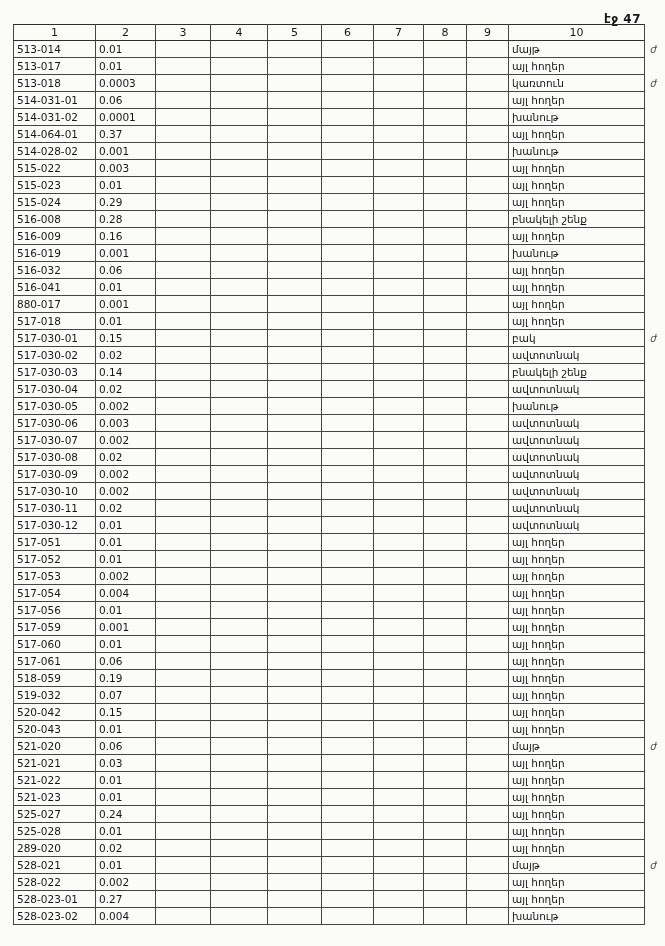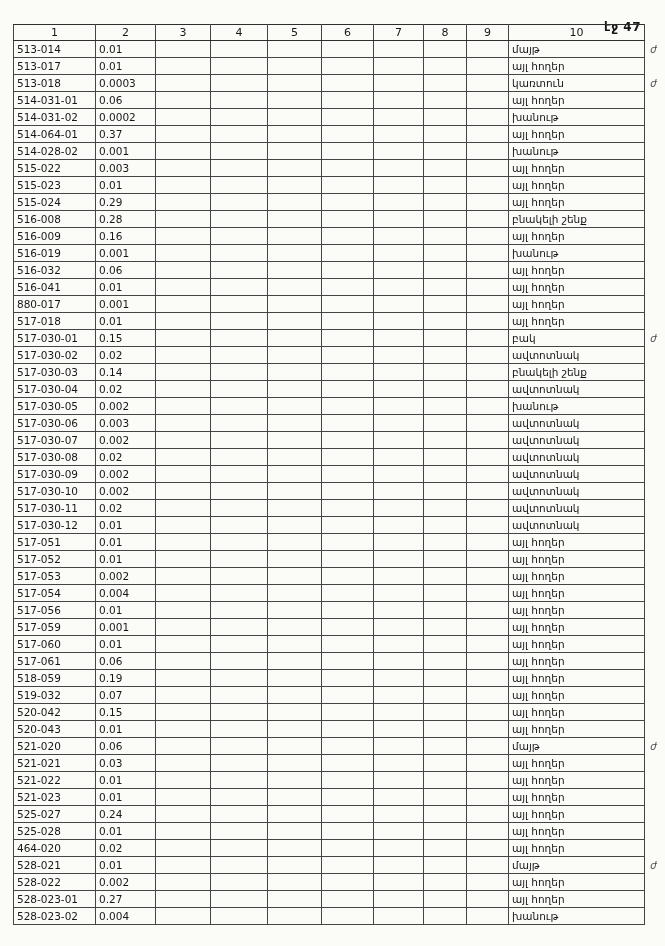--- a/index.html
+++ b/index.html
@@ -8,21 +8,21 @@
   }
   body {
     background: #fbfbf8;
     font-family: "DejaVu Sans", sans-serif;
     color: #171717;
     position: relative;
     overflow: hidden;
   }
   .page-label {
     position: absolute;
-    top: 20px;
+    top: 12px;
     right: 24px;
     font-size: 12px;
     font-weight: bold;
     letter-spacing: 0.5px;
   }
   table.cadastre {
     position: absolute;
     top: 24px;
     left: 13px;
     border-collapse: collapse;
@@ -142,21 +142,21 @@
     <td class="c-empty"></td>
     <td class="c-empty"></td>
     <td class="c-empty"></td>
     <td class="c-empty"></td>
     <td class="c-empty"></td>
     <td class="c-land">այլ հողեր</td>
     <td class="c-note"></td>
   </tr>
       <tr>
     <td class="c-code">514-031-02</td>
-    <td class="c-val">0.0002</td>
+    <td class="c-val">0.0001</td>
     <td class="c-empty"></td>
     <td class="c-empty"></td>
     <td class="c-empty"></td>
     <td class="c-empty"></td>
     <td class="c-empty"></td>
     <td class="c-empty"></td>
     <td class="c-empty"></td>
     <td class="c-land">խանութ</td>
     <td class="c-note"></td>
   </tr>
@@ -700,21 +700,21 @@
     <td class="c-empty"></td>
     <td class="c-empty"></td>
     <td class="c-empty"></td>
     <td class="c-empty"></td>
     <td class="c-empty"></td>
     <td class="c-empty"></td>
     <td class="c-land">այլ հողեր</td>
     <td class="c-note"></td>
   </tr>
       <tr>
-    <td class="c-code">464-020</td>
+    <td class="c-code">289-020</td>
     <td class="c-val">0.02</td>
     <td class="c-empty"></td>
     <td class="c-empty"></td>
     <td class="c-empty"></td>
     <td class="c-empty"></td>
     <td class="c-empty"></td>
     <td class="c-empty"></td>
     <td class="c-empty"></td>
     <td class="c-land">այլ հողեր</td>
     <td class="c-note"></td>

